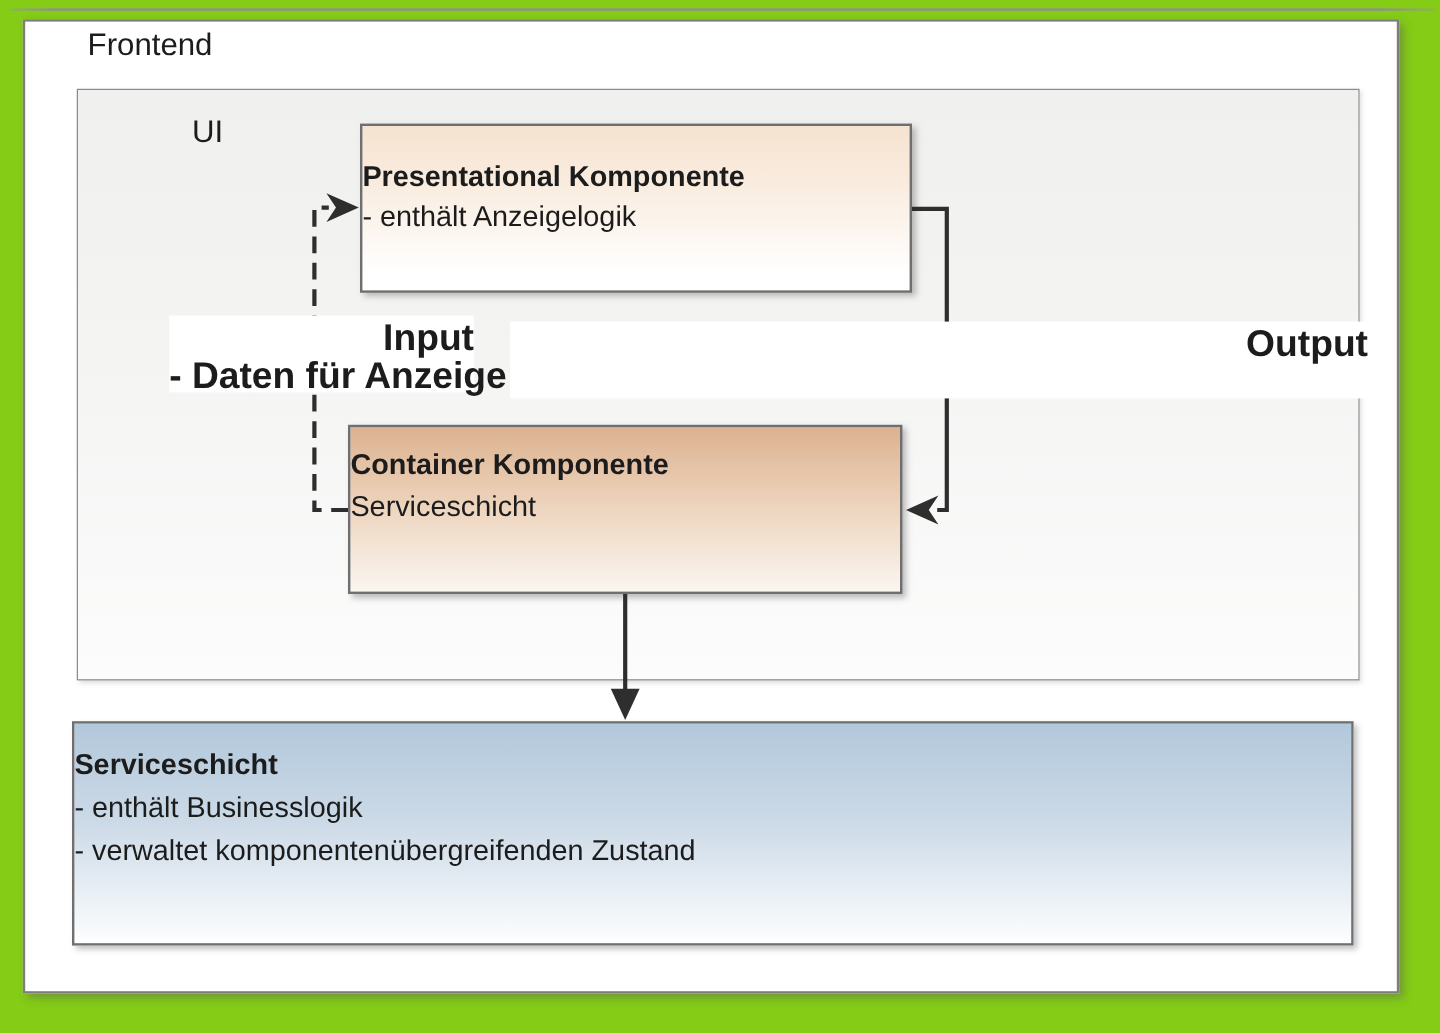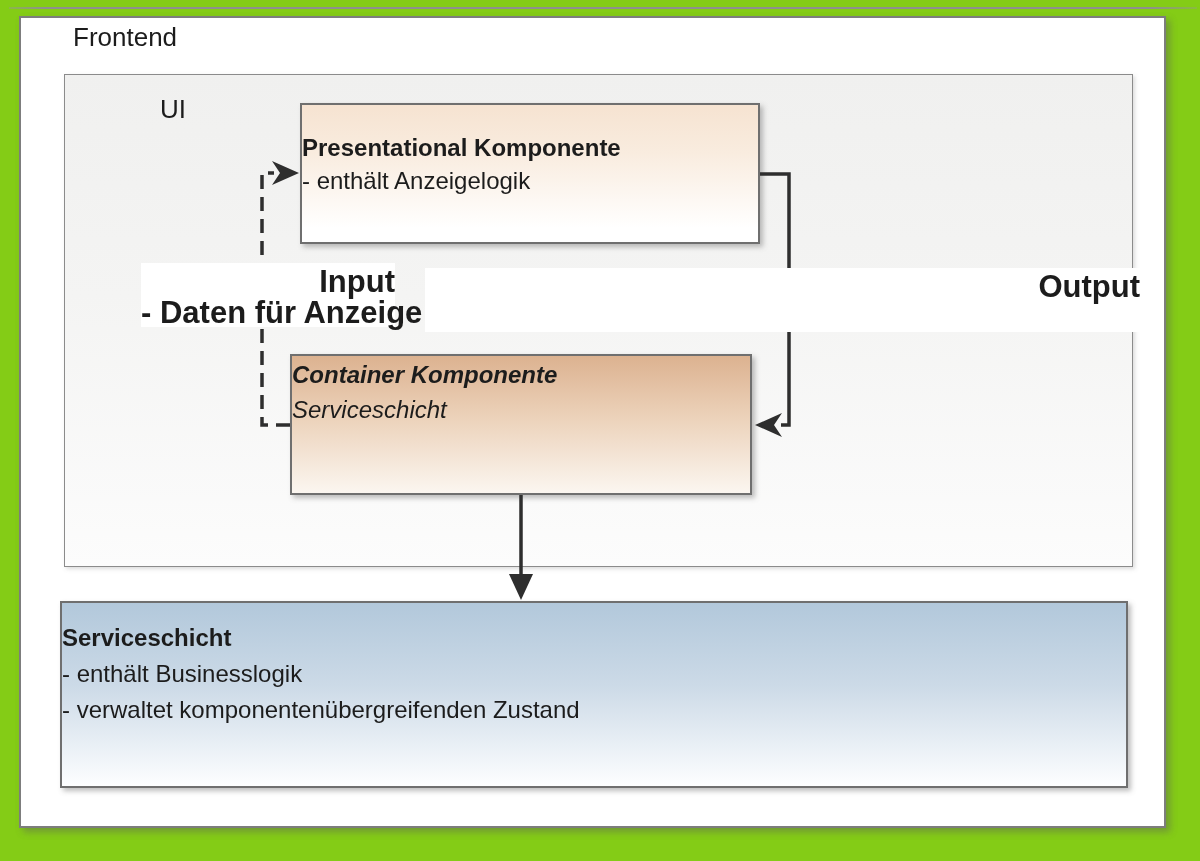--- a/index.html
+++ b/index.html
@@ -59,23 +59,22 @@
   .component-box .box-title { font-weight: bold; }
 
   #presentational-box {
     left: 300px; top: 103px; width: 460px; height: 141px;
     background: linear-gradient(180deg, #f6e3d1 0%, #f9ecdf 35%, #ffffff 90%);
     padding-top: 26px;
   }
   #container-box {
     left: 290px; top: 354px; width: 462px; height: 141px;
     background: linear-gradient(180deg, #dcb290 0%, #ecd2ba 45%, #fbf6f0 100%);
-    padding-top: 1px;
+    padding-top: 14px;
     line-height: 35px;
-    font-style: italic;
   }
   #service-box {
     left: 60px; top: 601px; width: 1068px; height: 187px;
     background: linear-gradient(180deg, #b2c8db 0%, #ccdae7 45%, #fdfeff 100%);
     padding-top: 17px;
     line-height: 36px;
   }
 
   #arrow-layer {
     left: 0; top: 0; width: 1200px; height: 861px;

